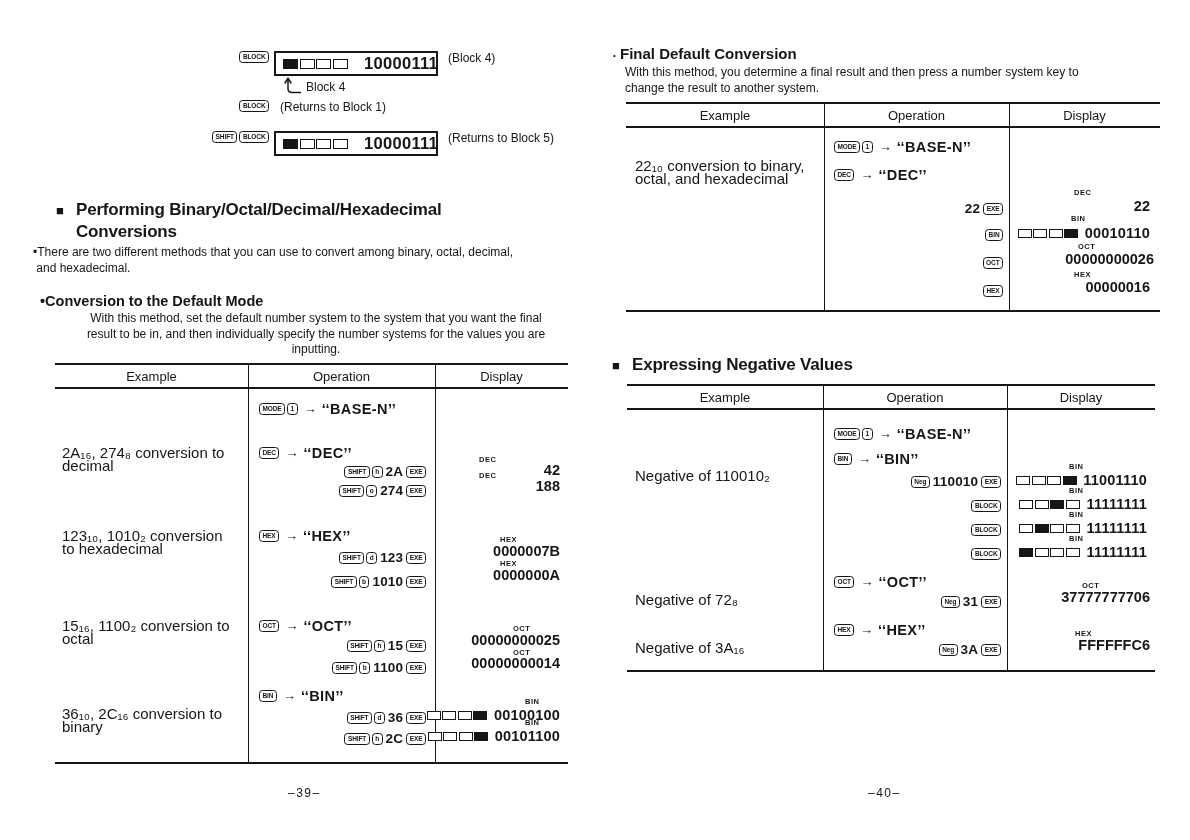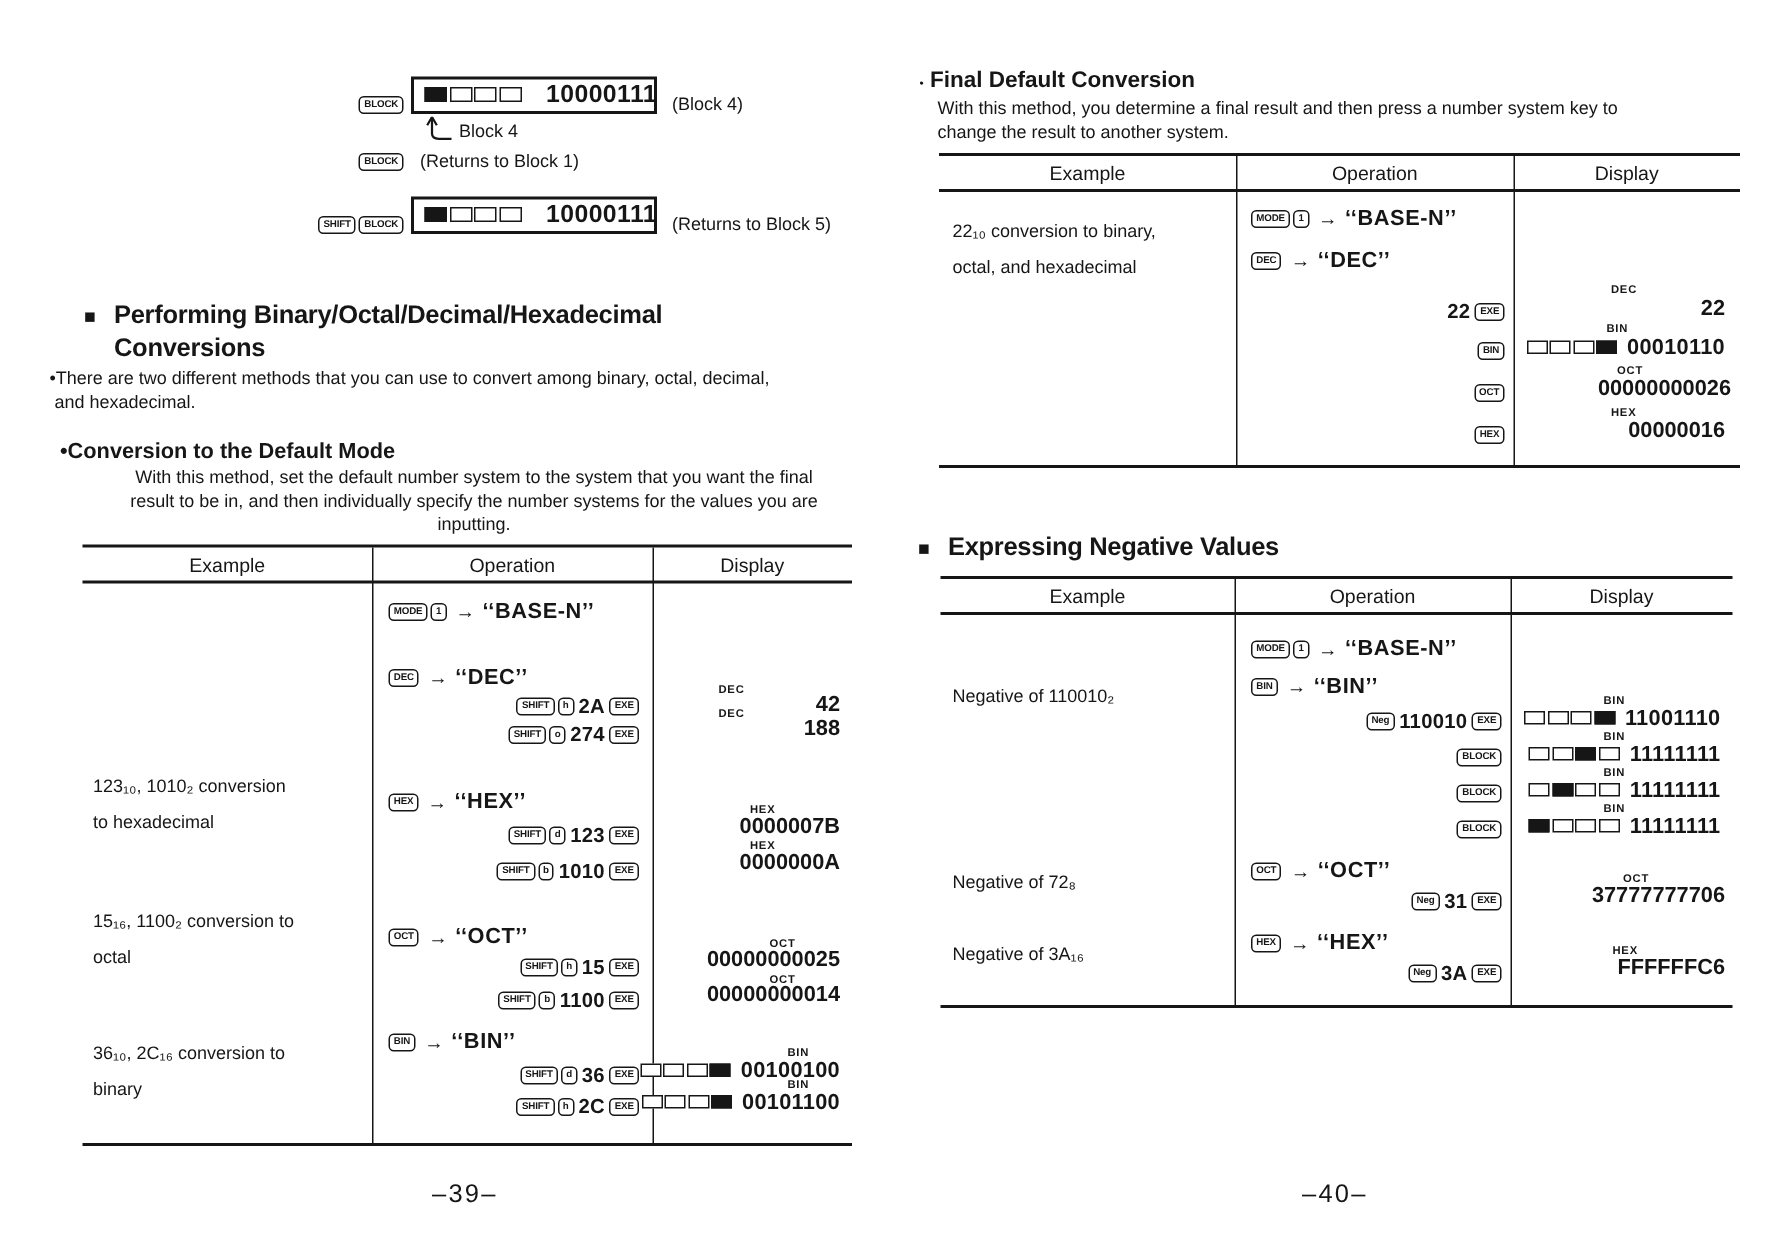--- a/index.html
+++ b/index.html
@@ -4,21 +4,21 @@
 <style>
   html,body { margin:0; padding:0; background:#e8e8e8; }
   .canvas {
     position:relative; width:1190px; height:840px; background:#ffffff;
     font-family:"Liberation Sans","DejaVu Sans",sans-serif; color:#161616;
     overflow:hidden;
   }
   .abs { position:absolute; }
   .pre { white-space:pre-line; }
   .body12 { font-size:12px; line-height:15.5px; }
-  .ex { font-size:12px; line-height:24px; white-space:pre-line; }
+  .ex { font-size:15px; line-height:13px; white-space:pre-line;margin-top:17px; }
   .h1 { font-weight:bold; font-size:17px; line-height:21.5px; letter-spacing:-0.2px; white-space:pre-line; }
   .h1m { font-size:13px; }
   .sub { font-weight:bold; font-size:14.5px; }
   .t1 { font-weight:bold; font-size:15px; }
   .thead { font-size:13px; text-align:center; }
   .tbl { position:absolute; border-top:2px solid #161616; border-bottom:2.5px solid #161616; }
   .vline { position:absolute; top:0; bottom:0; width:1.3px; background:#161616; }
   .hrule { position:absolute; left:0; right:0; height:2px; background:#161616; }
   .key {
     display:inline-block; border:1.1px solid #161616; border-radius:3.5px;
@@ -31,30 +31,30 @@
   .mode { font-size:14.5px; font-weight:bold; vertical-align:middle; letter-spacing:0.4px; }
   .blocks { display:inline-block; margin-right:5px; vertical-align:middle; white-space:nowrap; }
   .sq { display:inline-block; width:12px; height:7px; border:1.7px solid #161616; margin:0 1.5px 0 0; vertical-align:middle; background:#fff; }
   .sq.f { background:#161616; }
   .dline { text-align:right; white-space:nowrap; }
   .dline .kt { font-size:14.5px; margin:0; }
   .val { font-weight:bold; font-size:14.5px; white-space:nowrap; }
   .ind { font-size:7.5px; font-weight:bold; letter-spacing:0.5px; }
   .opr { text-align:right; white-space:nowrap; }
   .opl { white-space:nowrap; }
-  .demo-row { position:absolute; left:218px; display:flex; align-items:flex-end; }
+  .demo-row { position:absolute; left:218px; display:flex; align-items:flex-start; }
   .demo-keys { width:52px; display:flex; justify-content:flex-end; align-items:center; }
   .lcd {
     border:2.2px solid #161616; width:164px; height:25px; box-sizing:border-box;
     display:flex; align-items:center; padding:0 10px 0 7px; margin-left:4px; background:#fff;
   }
   .lcd .kt { margin-left:10px; font-size:16.5px; letter-spacing:0.3px; }
   .lcd .sq { width:13px; height:8px; }
   .demo-cap { margin-left:10px; font-size:12px; }
-  .pageno { font-size:17px; letter-spacing:1.5px; }
+  .pageno { font-size:12px; letter-spacing:1.5px; }
   .b1marker { font-size:8px; }
 </style>
 </head>
 <body>
 
 <div class="canvas">
 
   <div class="demo-row" style="top:51px;">
     <span class="demo-keys">
         <span class="key">BLOCK</span>
@@ -104,20 +104,22 @@
 inputting.</div>
 
   <div class="tbl" style="left:55px; top:363px; width:513px; height:397px;">
     <div class="vline" style="left:193px;"></div>
     <div class="vline" style="left:380px;"></div>
     <div class="abs thead" style="left:0; top:4px; width:193px;">Example</div>
     <div class="abs thead" style="left:193px; top:4px; width:187px;">Operation</div>
     <div class="abs thead" style="left:380px; top:4px; width:133px;">Display</div>
     <div class="hrule" style="top:22px;"></div>
 
+    <div class="abs ex" style="left:7px; top:64px;">2A₁₆, 274₈ conversion to
+decimal</div>
     <div class="abs opl" style="left:203px; top:34px;"><span class="key">MODE</span><span class="key">1</span><span class="arr">→</span><span class="mode">‘‘BASE-N’’</span></div>
     <div class="abs opl" style="left:203px; top:78px;"><span class="key">DEC</span><span class="arr">→</span><span class="mode">‘‘DEC’’</span></div>
     <div class="abs ind" style="left:424px; top:90px;">DEC</div>
     <div class="abs opr" style="left:195px; top:97px; width:177px;"><span class="key">SHIFT</span><span class="key">h</span><span class="kt">2A</span><span class="key">EXE</span></div>
     <div class="abs val dline" style="left:385px; top:97px; width:120px;">42</div>
     <div class="abs ind" style="left:424px; top:106px;">DEC</div>
     <div class="abs opr" style="left:195px; top:116px; width:177px;"><span class="key">SHIFT</span><span class="key">o</span><span class="kt">274</span><span class="key">EXE</span></div>
     <div class="abs val dline" style="left:385px; top:113px; width:120px;">188</div>
 
     <div class="abs ex" style="left:7px; top:147px;">123₁₀, 1010₂ conversion

